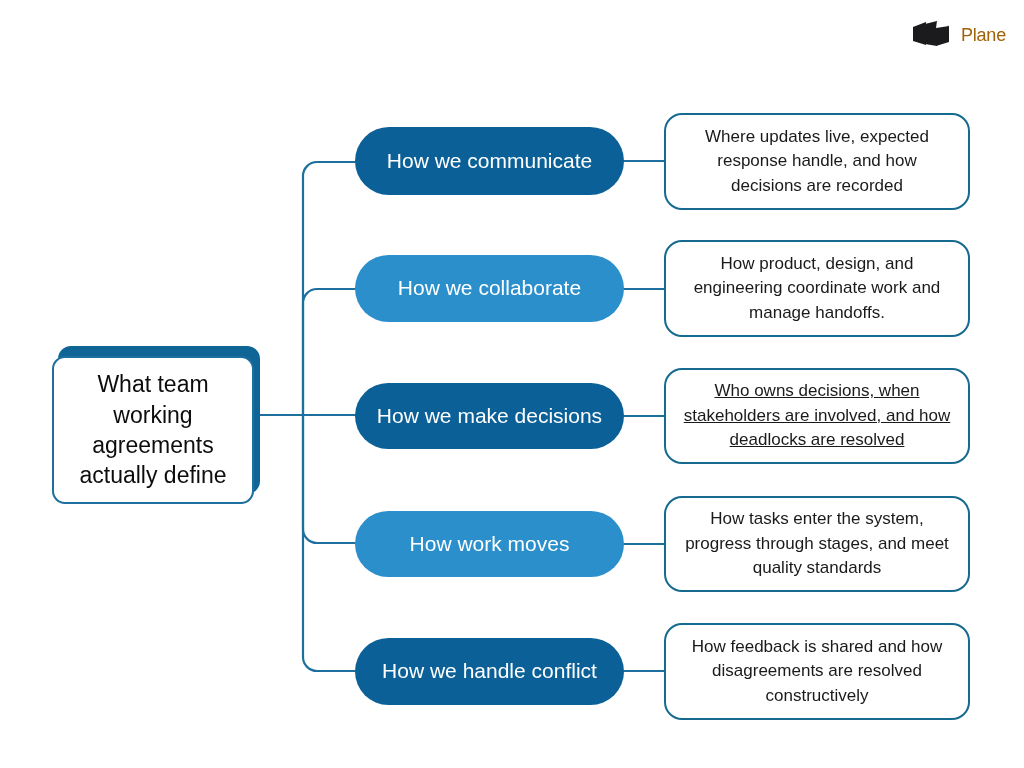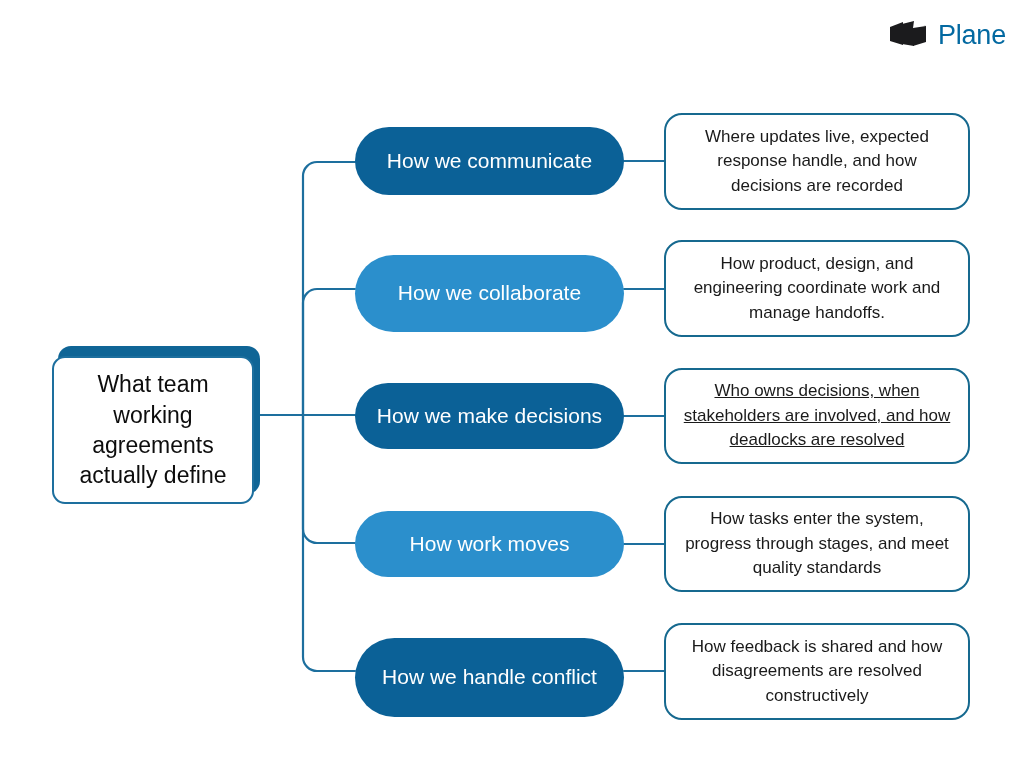--- a/index.html
+++ b/index.html
@@ -25,23 +25,23 @@
     align-items: center;
     gap: 9px;
   }
   #brand .mark {
     width: 40px;
     height: 30px;
     display: block;
   }
   #brand .wordmark {
     font-family: "Liberation Sans", sans-serif;
-    font-size: 27px;
+    font-size: 18px;
     font-weight: 400;
-    color: #0369a1;
+    color: #a16207;
     letter-spacing: -0.2px;
     line-height: 1;
   }
 
   
   #connectors {
     position: absolute;
     left: 0;
     top: 0;
     width: 1024px;
@@ -98,24 +98,24 @@
     color: #ffffff;
     font-size: 21px;
     line-height: 1.28;
     z-index: 3;
     padding: 4px 14px;
   }
   .pill.tone-dark  { background: #0b6197; }
   .pill.tone-light { background: #2b8fcc; }
 
   .pill.p0 { top: 127px; height: 68px; }
-  .pill.p1 { top: 255px; height: 77px; }
+  .pill.p1 { top: 255px; height: 67px; }
   .pill.p2 { top: 383px; height: 66px; }
   .pill.p3 { top: 511px; height: 66px; }
-  .pill.p4 { top: 638px; height: 79px; }
+  .pill.p4 { top: 638px; height: 67px; }
 
   
   .desc {
     position: absolute;
     left: 664px;
     width: 306px;
     box-sizing: border-box;
     background: #ffffff;
     border: 2px solid #16698f;
     border-radius: 18px;

